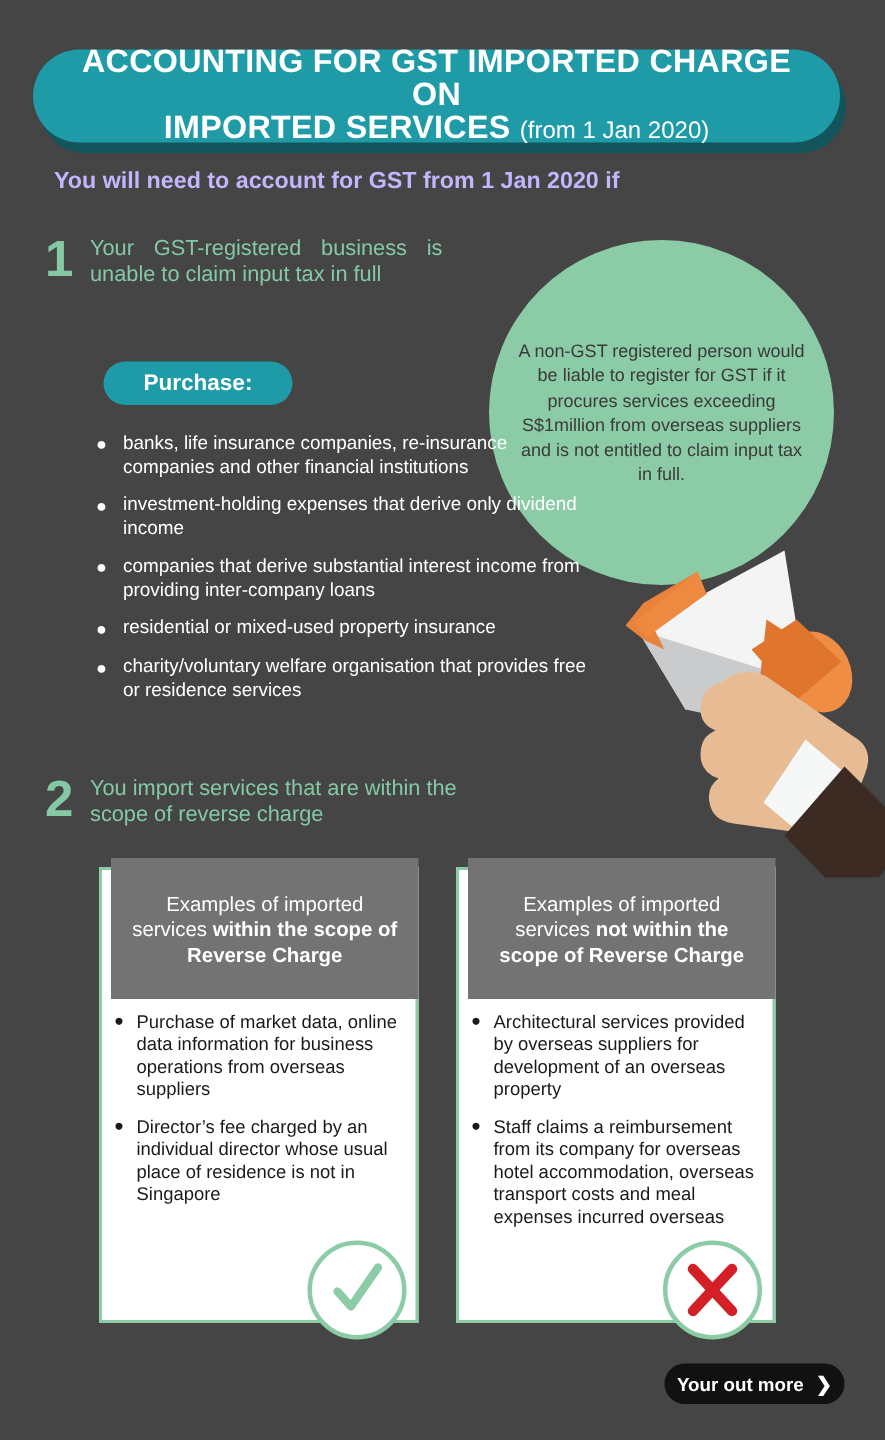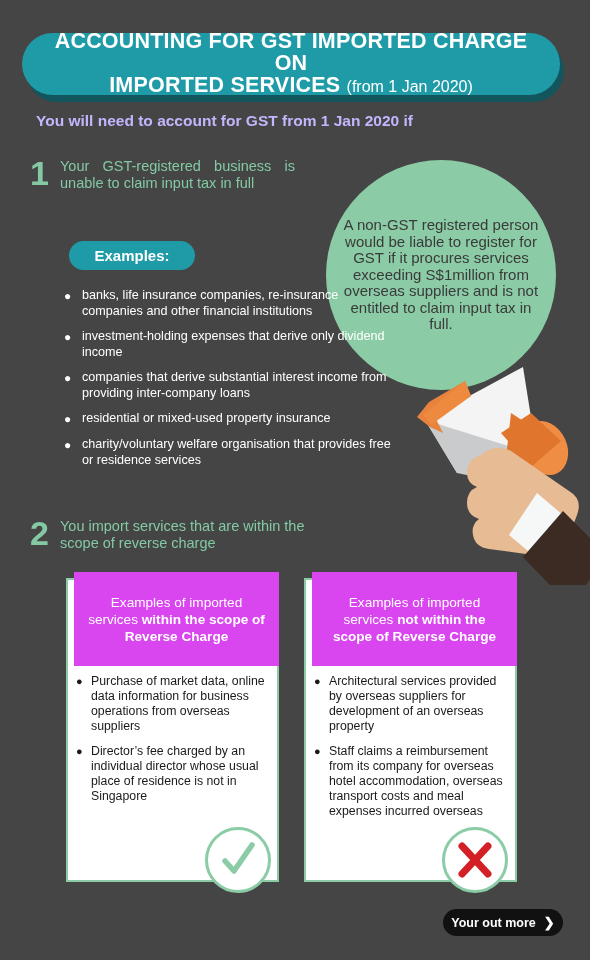--- a/index.html
+++ b/index.html
@@ -136,42 +136,42 @@
     width: 230px;
     height: 230px;
     border-radius: 50%;
     background: #8bcca6;
     display: flex;
     align-items: center;
     justify-content: center;
   }
   #green-circle-text {
     color: #3a3a3a;
-    font-size: 15px;
+    font-size: 12px;
     line-height: 16.5px;
     text-align: center;
     padding: 0 16px;
   }
 
   
   #megaphone { position: absolute; left: 405px; top: 355px; width: 190px; height: 230px; }
 
   
   .card {
     position: absolute;
     background: #ffffff;
     border: 2px solid #8bcca6;
     box-sizing: border-box;
   }
   #card-left  { left: 66px;  top: 578px; width: 213px; height: 304px; }
   #card-right { left: 304px; top: 578px; width: 213px; height: 304px; }
 
   .card-header {
     position: absolute;
-    background: #d946ef;
+    background: #737373;
     color: #ffffff;
     box-sizing: border-box;
     display: flex;
     align-items: center;
     justify-content: center;
     text-align: center;
     font-size: 13.6px;
     line-height: 17px;
     padding: 6px 12px;
   }
@@ -247,21 +247,21 @@
     </div>
   </div>
 
   <div id="intro-line">You will need to account for GST from 1 Jan 2020 if</div>
 
   <div class="step" id="step-1">
     <div class="step-number">1</div>
     <div class="step-text">Your GST-registered business is unable to claim input tax in full</div>
   </div>
 
-  <div id="examples-pill">Examples:</div>
+  <div id="examples-pill">Purchase:</div>
 
   <div id="green-circle">
     <div id="green-circle-text">A non-GST registered person would be liable to register for GST if it procures services exceeding S$1million from overseas suppliers and is not entitled to claim input tax in full.</div>
   </div>
 
   <svg id="megaphone" viewBox="0 0 190 230">
 
     <polygon points="20,65 118,12 132,100 52,118" fill="#f4f4f4"></polygon>
 
     <polygon points="20,65 52,118 120,132 132,100" fill="#c9cbcc"></polygon>

